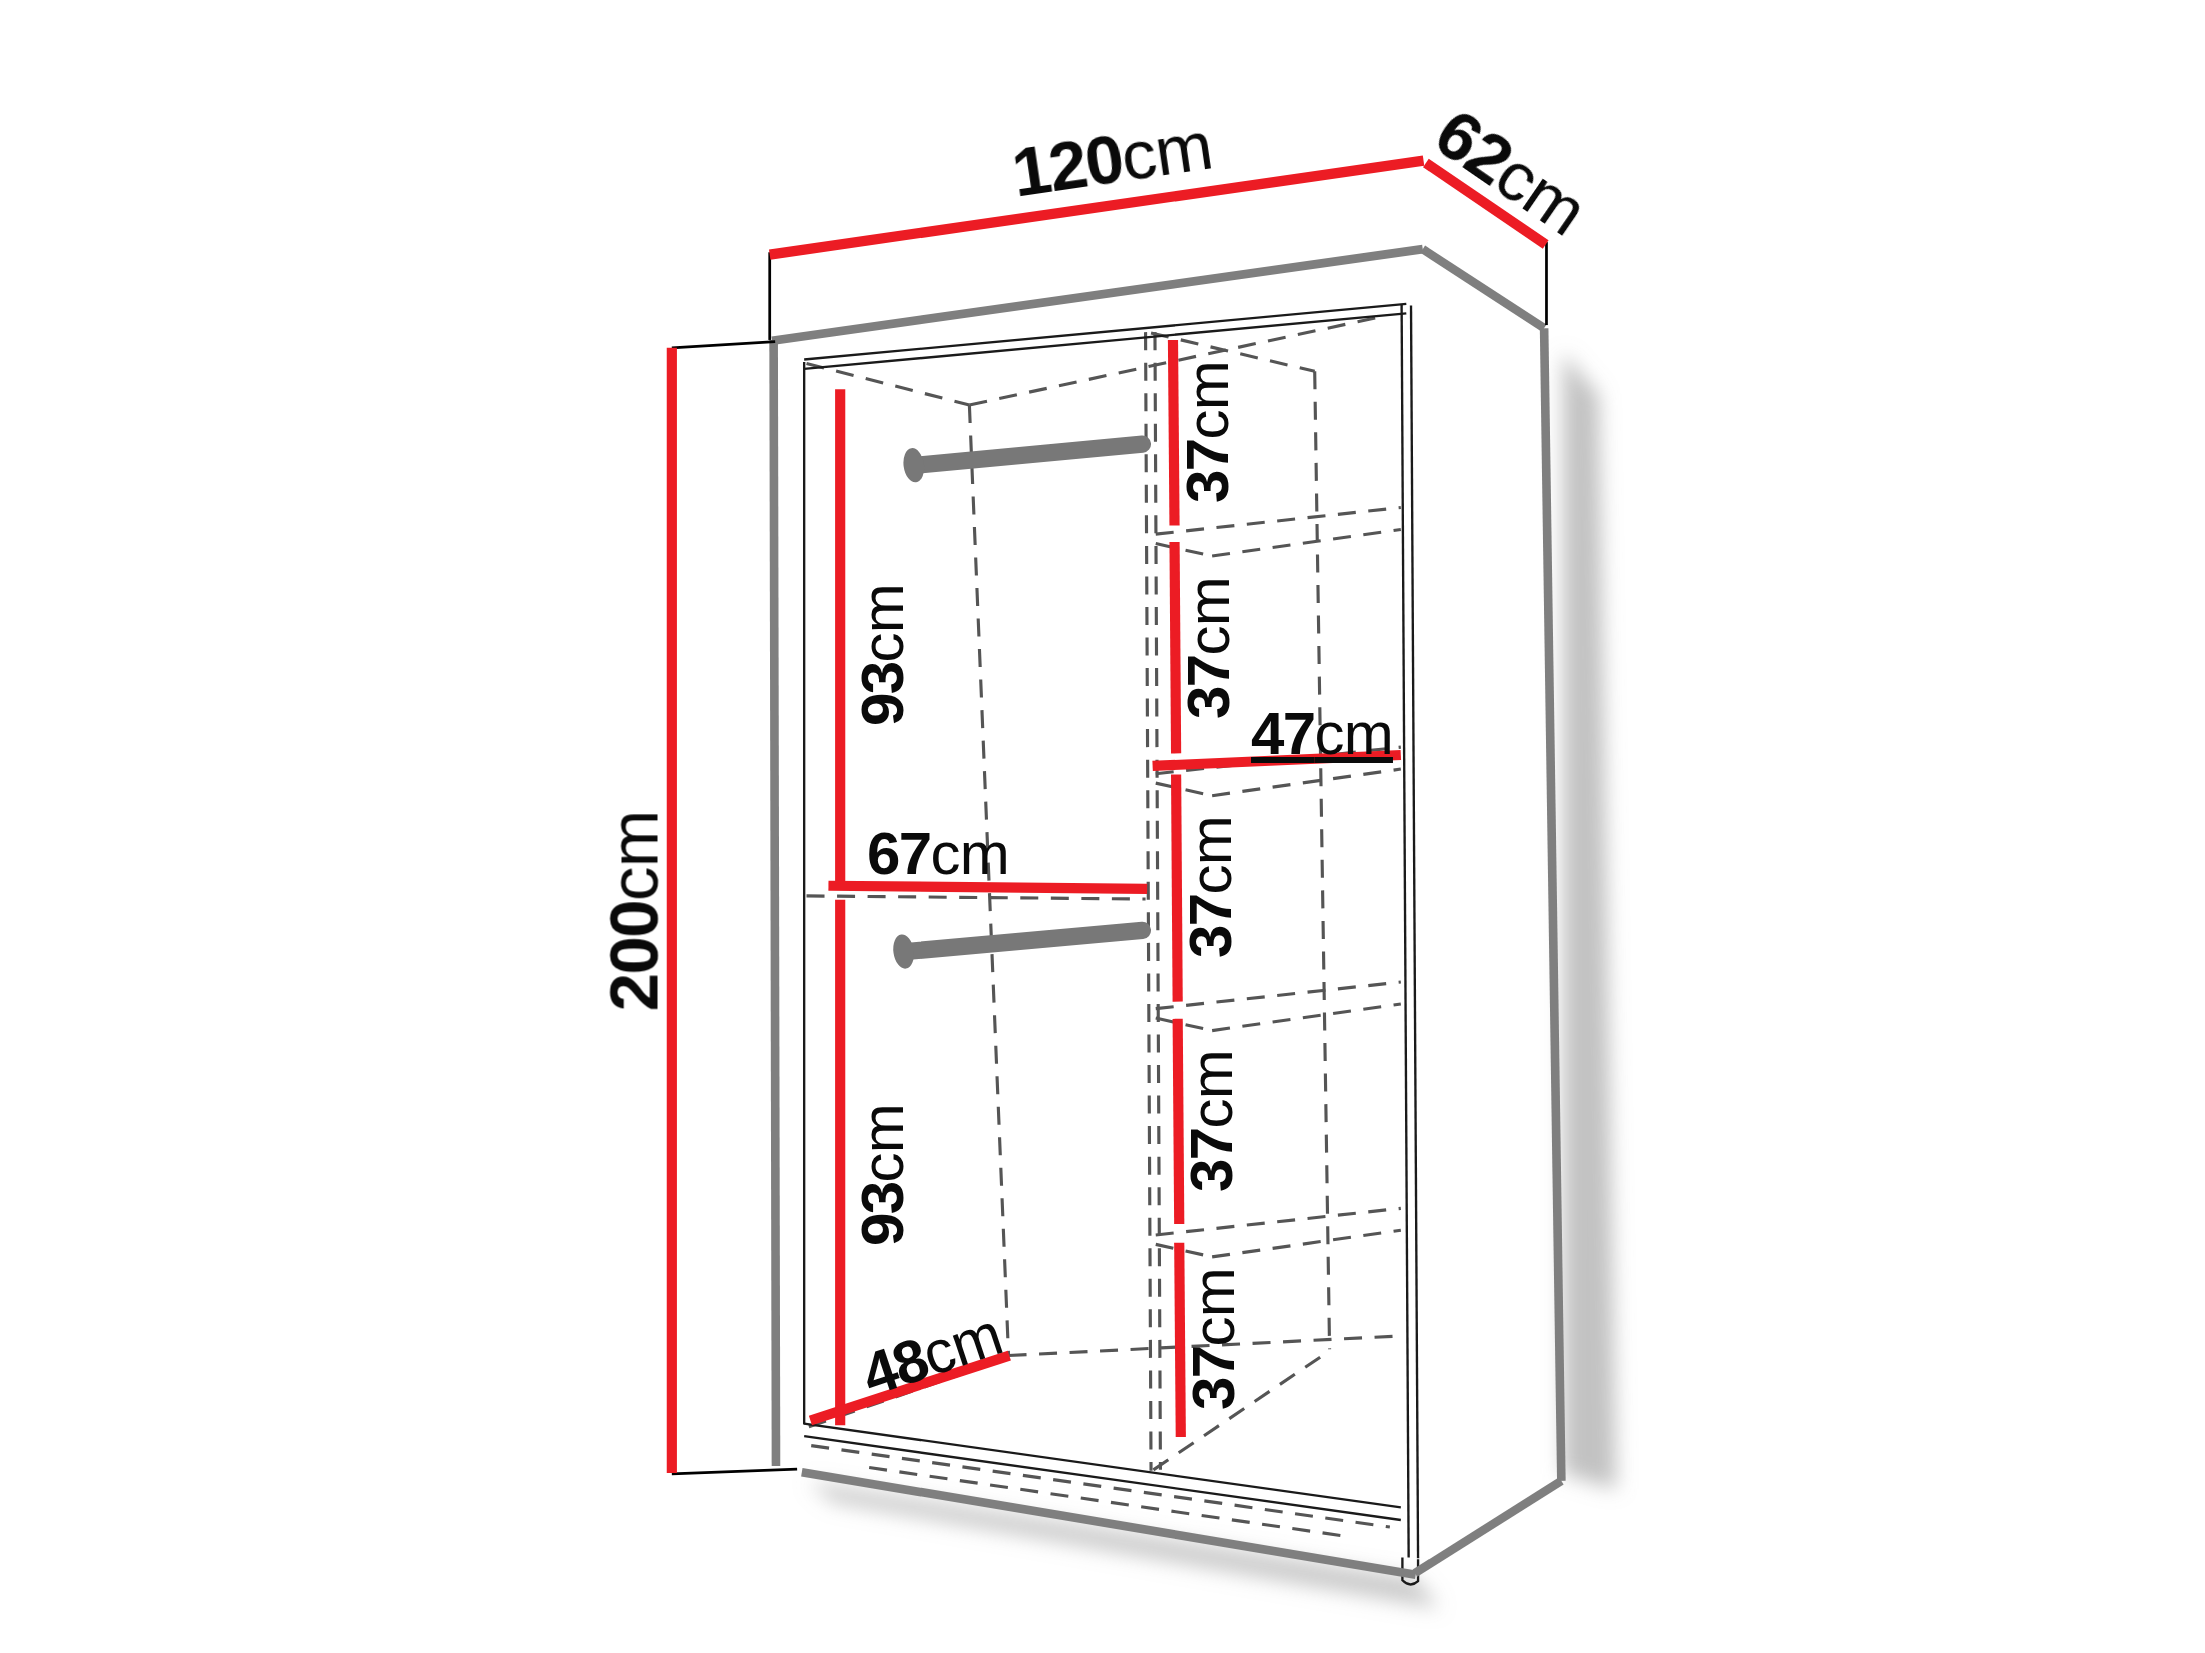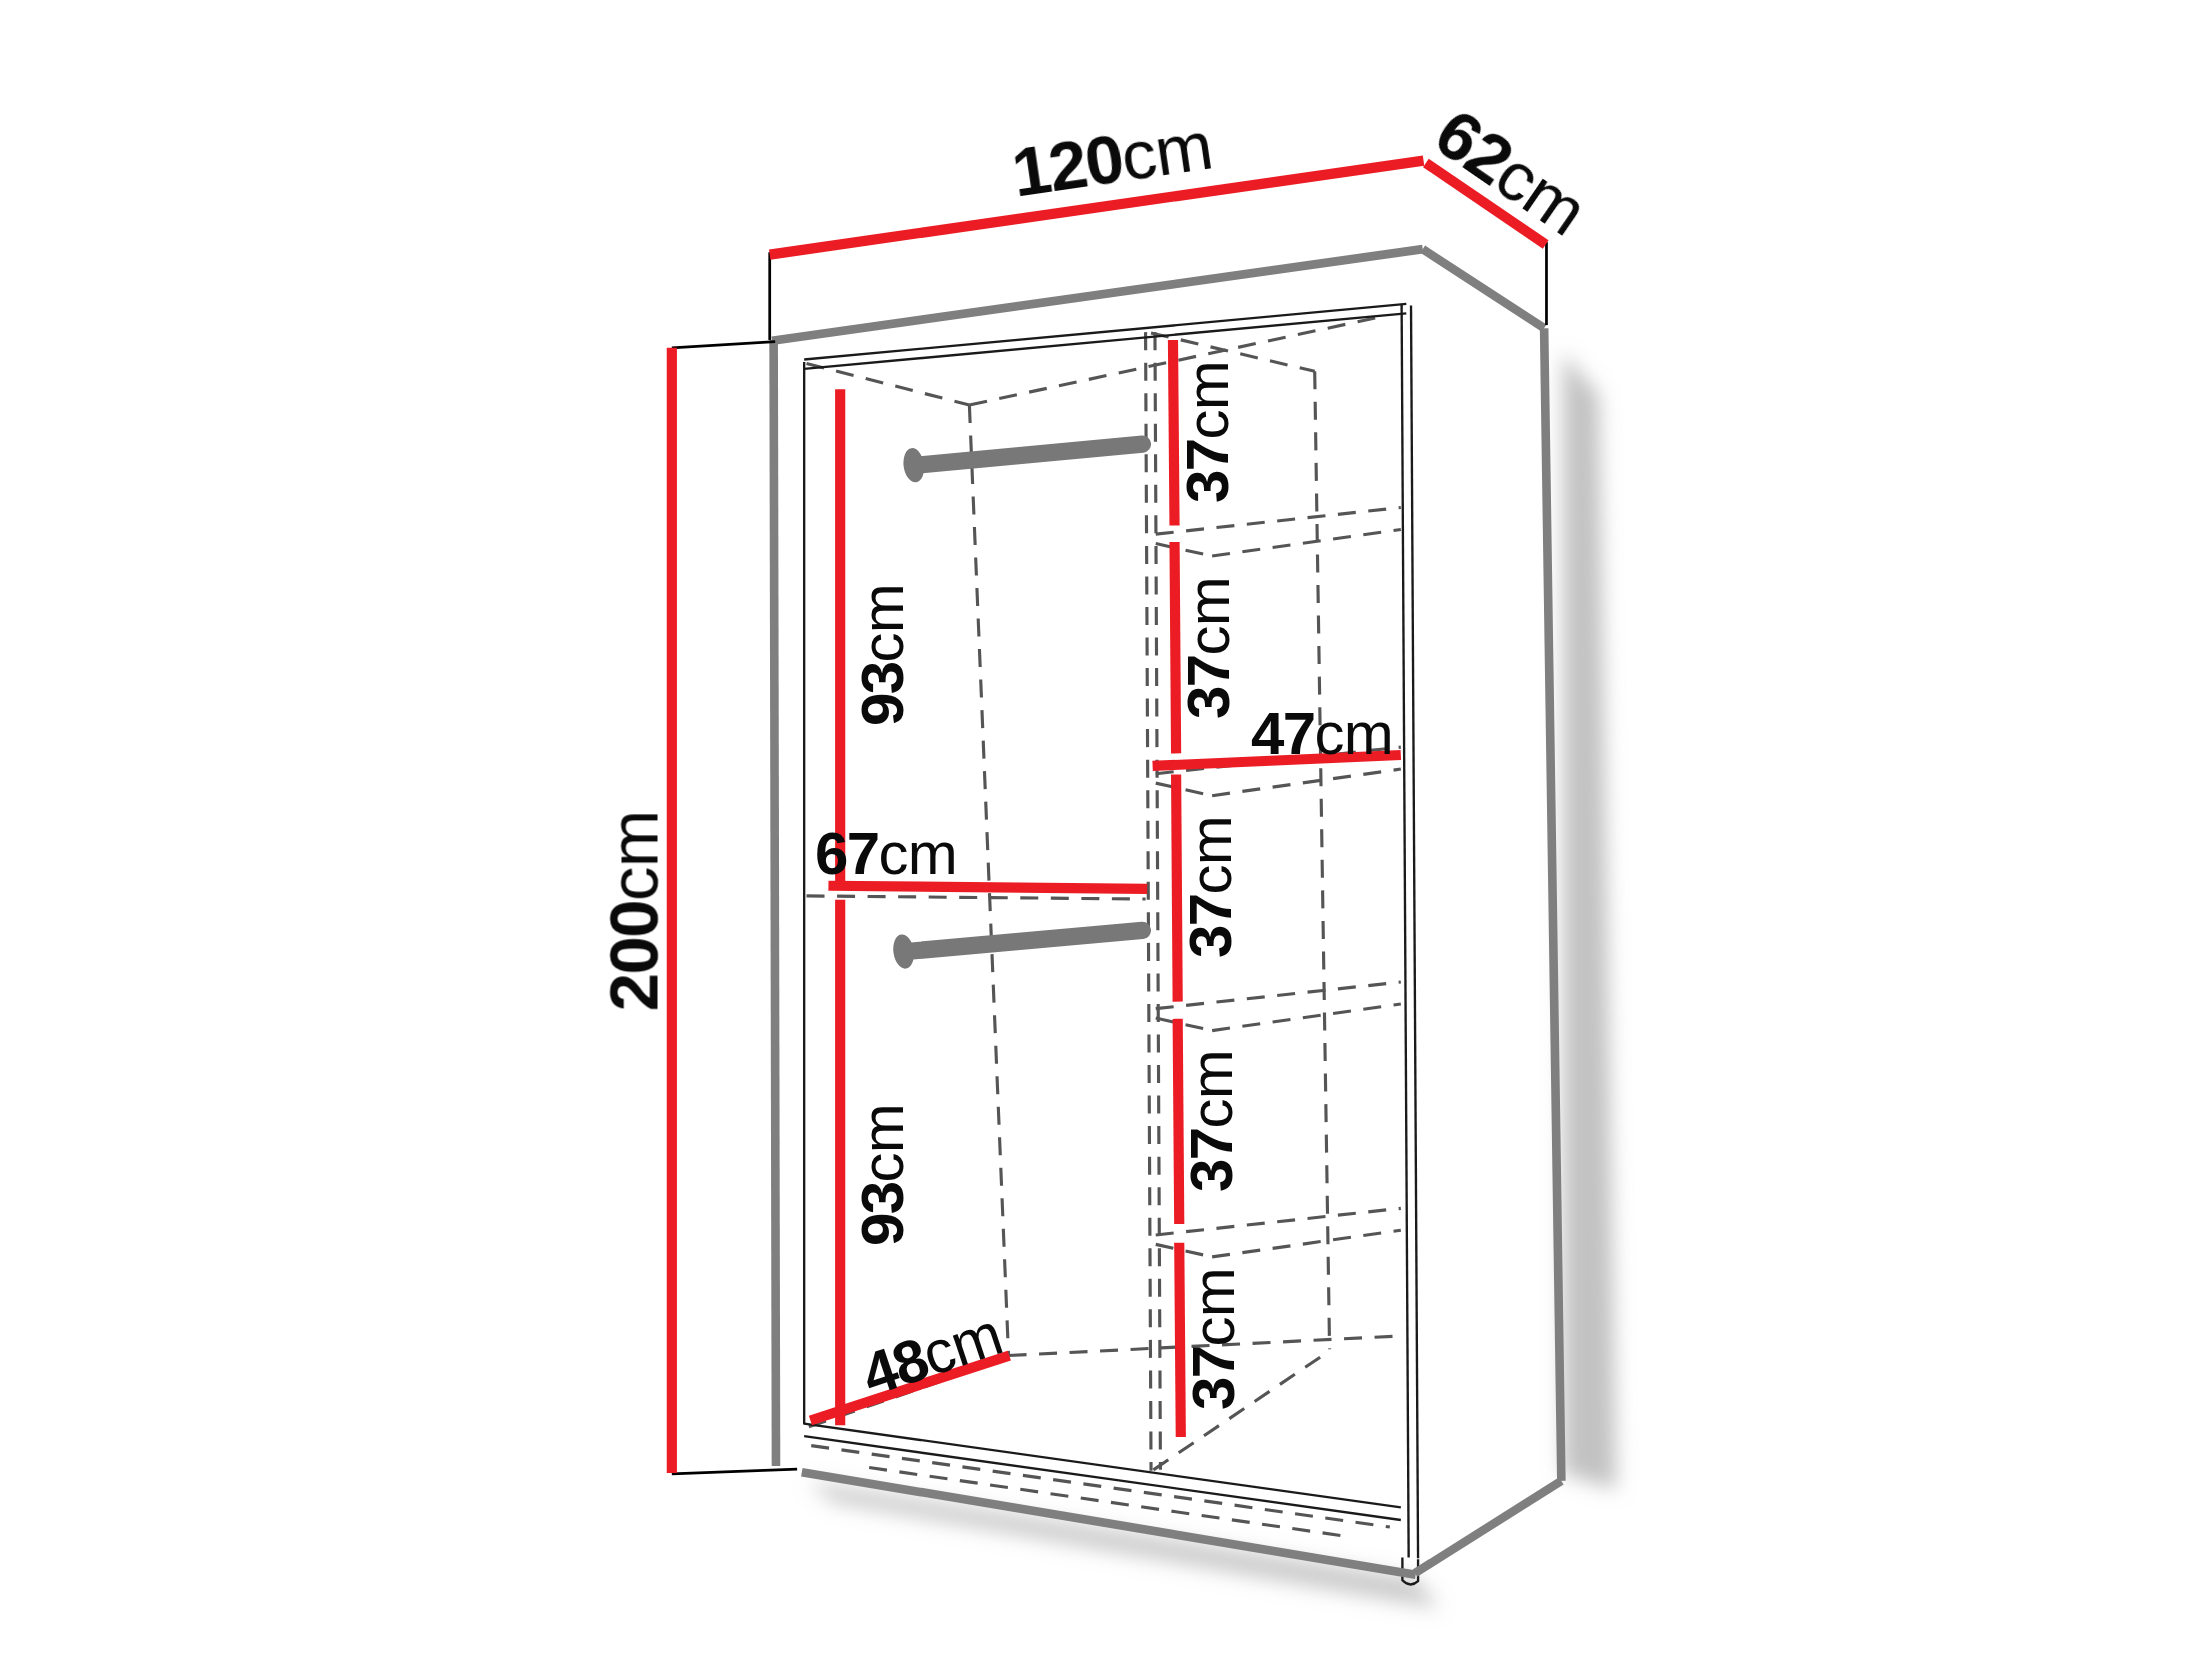--- a/index.html
+++ b/index.html
@@ -140,25 +140,25 @@
   </div>
 
   <div class="lbl sz-mid" style="left:883px;top:655px;transform:translate(-50%,-50%) rotate(-90deg);">
     <span class="num">93</span><span class="unit">cm</span>
   </div>
 
   <div class="lbl sz-mid" style="left:883px;top:1175px;transform:translate(-50%,-50%) rotate(-90deg);">
     <span class="num">93</span><span class="unit">cm</span>
   </div>
 
-  <div class="lbl sz-mid" style="left:886px;top:854px;transform:translate(-50%,-50%);text-align:center;">
+  <div class="lbl sz-mid" style="left:938px;top:854px;transform:translate(-50%,-50%);text-align:center;">
     <span class="num">67</span><span class="unit">cm</span>
   </div>
 
-  <div class="lbl sz-mid" style="left:1322px;top:734px;transform:translate(-50%,-50%);">
+  <div class="lbl sz-mid" style="left:1322px;top:734px;transform:translate(-50%,-50%);text-decoration:underline;">
     <span class="num">47</span><span class="unit">cm</span>
   </div>
 
   <div class="lbl sz-mid" style="left:932px;top:1355px;transform:translate(-50%,-50%) rotate(-18.5deg);">
     <span class="num">48</span><span class="unit">cm</span>
   </div>
 
   <div class="lbl sz-mid" style="left:1208px;top:432px;transform:translate(-50%,-50%) rotate(-90deg);">
     <span class="num">37</span><span class="unit">cm</span>
   </div>

